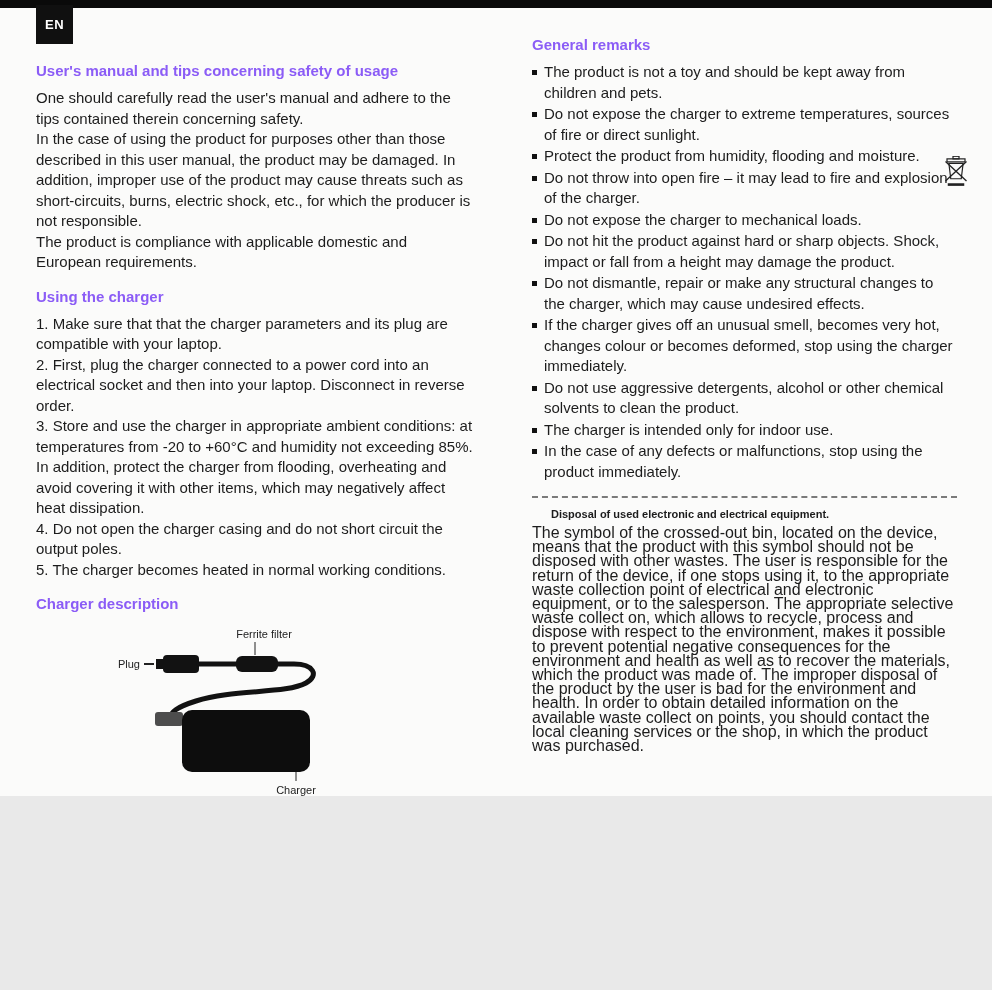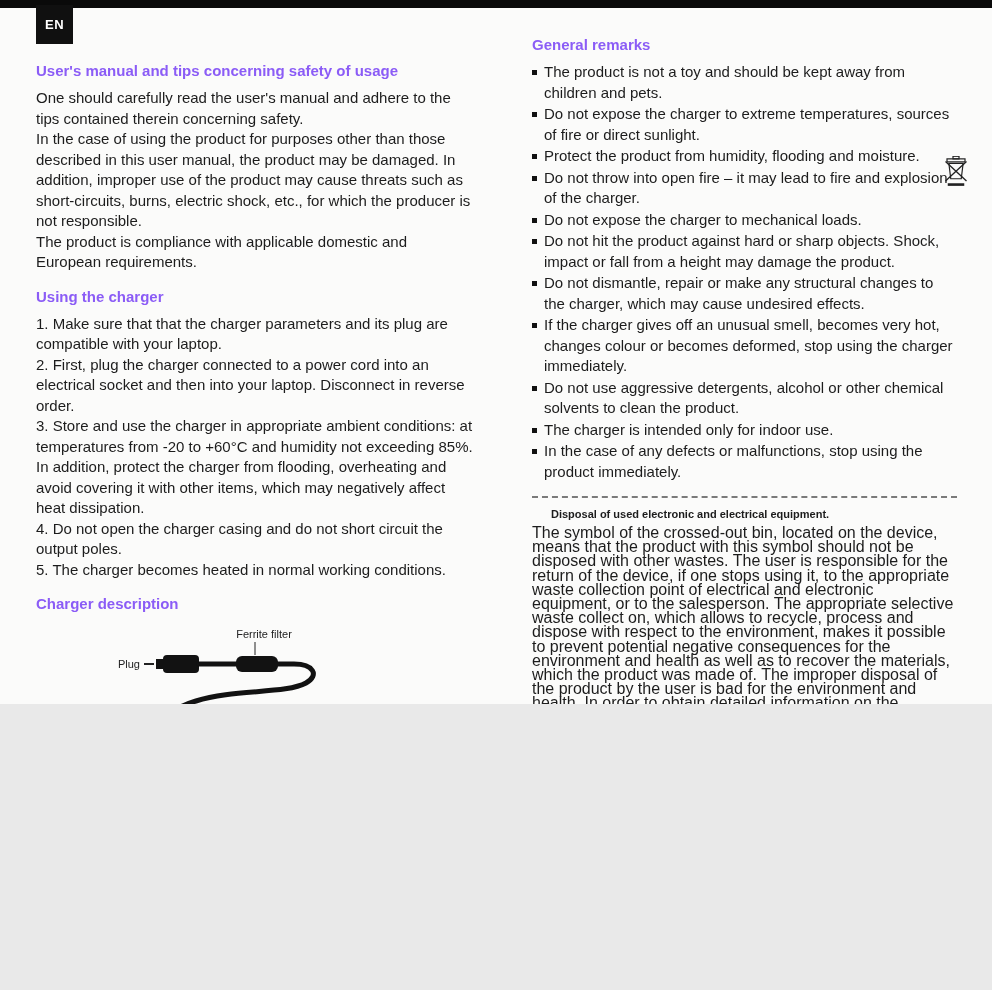--- a/index.html
+++ b/index.html
@@ -1,17 +1,17 @@
 <!DOCTYPE html>
 <html><head>
 <meta charset="utf-8">
 <style>
   html,body{margin:0;padding:0;}
   body{background:#e9e9e9;font-family:"Liberation Sans",sans-serif;}
-  .page{position:relative;width:992px;height:704px;background:#fbfbfa;color:#1c1c1c;overflow:hidden;margin:0 auto;}
+  .page{position:relative;width:992px;height:796px;background:#fbfbfa;color:#1c1c1c;overflow:hidden;margin:0 auto;}
   .top-strip{position:absolute;left:0;top:0;width:992px;height:8px;background:#0a0a0a;}
   .bottom-edge{position:absolute;left:0;top:984px;width:992px;height:6px;background:#cdcdcd;}
   .en-badge{position:absolute;left:36px;top:5px;width:37px;height:39px;background:#101010;color:#fff;
             display:flex;align-items:center;justify-content:center;font-weight:bold;font-size:13px;letter-spacing:.5px;}
   .col-left{position:absolute;left:36px;top:62px;width:437px;}
   .col-right{position:absolute;left:532px;top:36px;width:425px;}
   h2{font-size:15px;font-weight:bold;margin:0 0 9px 0;color:#8b5cf6;}
   .mt{margin-top:15px;}
   .body{font-size:15px;line-height:20.5px;margin:0;white-space:pre-line;}
   .step{font-size:15px;line-height:20.5px;margin:0;}

